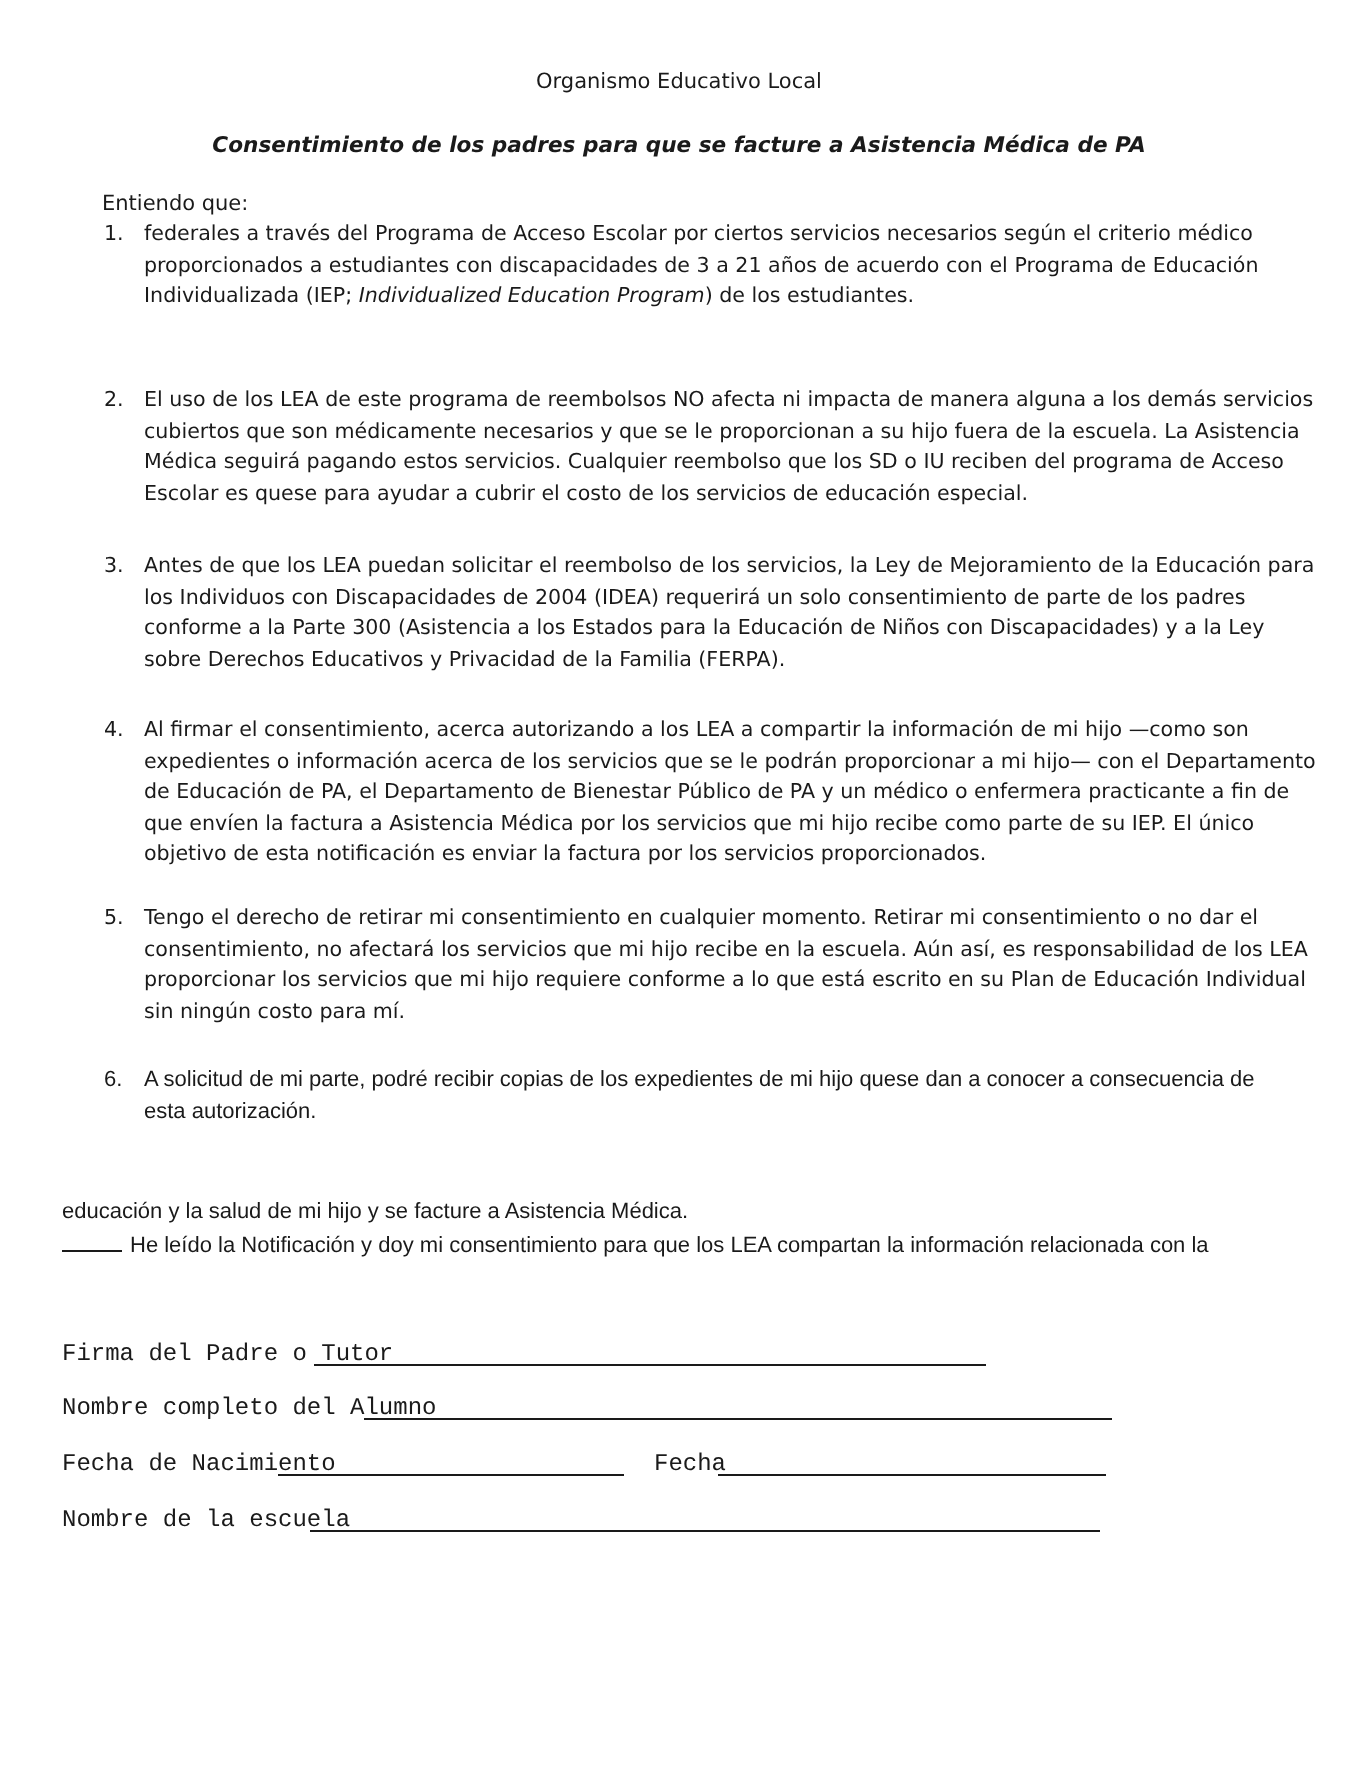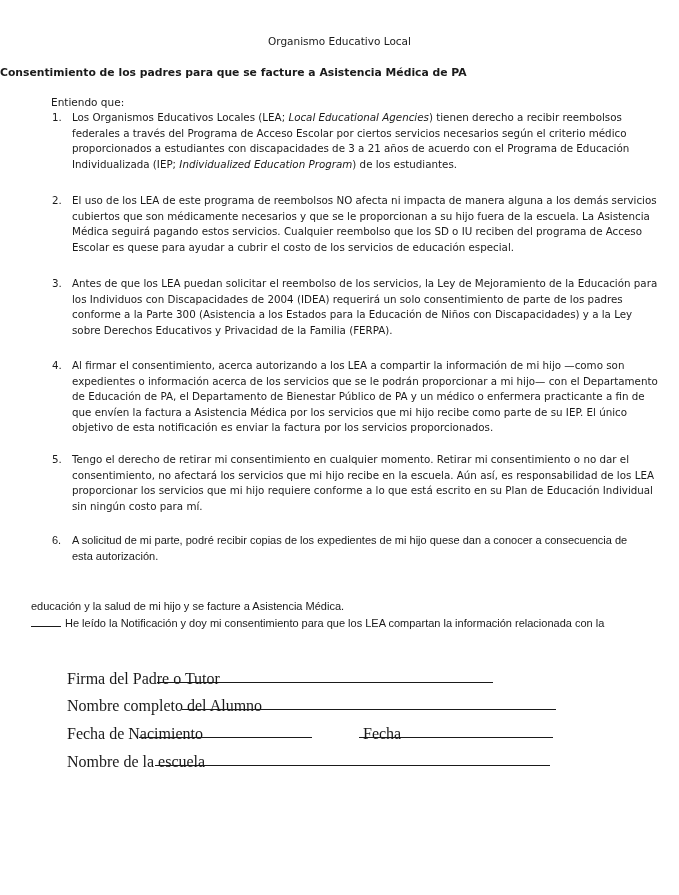--- a/index.html
+++ b/index.html
@@ -1,48 +1,47 @@
 <!DOCTYPE html>
 <html><head>
 <meta charset="utf-8">
 <style>
   html, body { margin: 0; padding: 0; background: #ffffff; }
   body { width: 679px; height: 895px; position: relative; overflow: hidden;
          font-family: "DejaVu Sans", sans-serif; color: #1a1a1a; }
   .page { position: absolute; left: 0; top: 0; width: 679px; height: 895px; }
   .org { position: absolute; top: 35px; left: 0; width: 679px; text-align: center;
          font-size: 10.5px; }
-  .title { position: absolute; top: 66px; left: 0; width: 679px; 
-           font-size: 10.8px; font-weight: bold; }
+  .title { position: absolute; top: 66px; left: 0; width: 679px; text-align: center;
+           font-size: 10.8px; font-weight: bold; font-style: italic; }
   .intro { position: absolute; top: 96px; left: 31px; font-size: 10.5px; margin-left: 20px; }
   .item { position: absolute; left: 52px; width: 605px; font-size: 10.3px; line-height: 15.6px; }
   .item .num { position: absolute; left: 0; top: 0; width: 18px; }
   .item .body { position: absolute; left: 20px; top: 0; width: 585px; }
   .item .ln { display: block; white-space: nowrap; }
   .item6 { font-family: "Liberation Sans", sans-serif; font-size: 11px; }
   .consent { position: absolute; top: 598px; left: 31px; width: 630px; font-family: "Liberation Sans", sans-serif;
              font-size: 11px; line-height: 17px; }
   .consent .ln { display: block; white-space: nowrap; }
   .blank { display: inline-block; width: 30px; border-bottom: 1px solid #1a1a1a; height: 10px; vertical-align: baseline; margin-right: 4px; }
-  .field { position: absolute; left: 31px; font-family: Liberation Serif, serif; font-size: 16px; white-space: nowrap; margin-left: 36px; }
+  .field { position: absolute; left: 31px; font-family: Liberation Mono, monospace; font-size: 12px; white-space: nowrap; }
   .line { position: absolute; border-bottom: 1px solid #1a1a1a; height: 0; }
   i { font-style: italic; }
 </style>
 </head>
 <body>
 
 <div class="page">
   <div class="org">Organismo Educativo Local</div>
   <div class="title">Consentimiento de los padres para que se facture a Asistencia Médica de PA</div>
   <div class="intro">Entiendo que:</div>
 
   <div class="item" style="top:110px">
     <span class="num">1.</span>
     <div class="body">
-      <span class="ln"><span>Los Organismos Educativos Locales (LEA; </span><i>Local Educational Agencies</i><span>) tienen derecho a recibir reembolsos</span></span>
       <span class="ln">federales a través del Programa de Acceso Escolar por ciertos servicios necesarios según el criterio médico</span>
       <span class="ln">proporcionados a estudiantes con discapacidades de 3 a 21 años de acuerdo con el Programa de Educación</span>
       <span class="ln"><span>Individualizada (IEP; </span><i>Individualized Education Program</i><span>) de los estudiantes.</span></span>
     </div>
   </div>
 
   <div class="item" style="top:193px">
     <span class="num">2.</span>
     <div class="body">
       <span class="ln">El uso de los LEA de este programa de reembolsos NO afecta ni impacta de manera alguna a los demás servicios</span>

